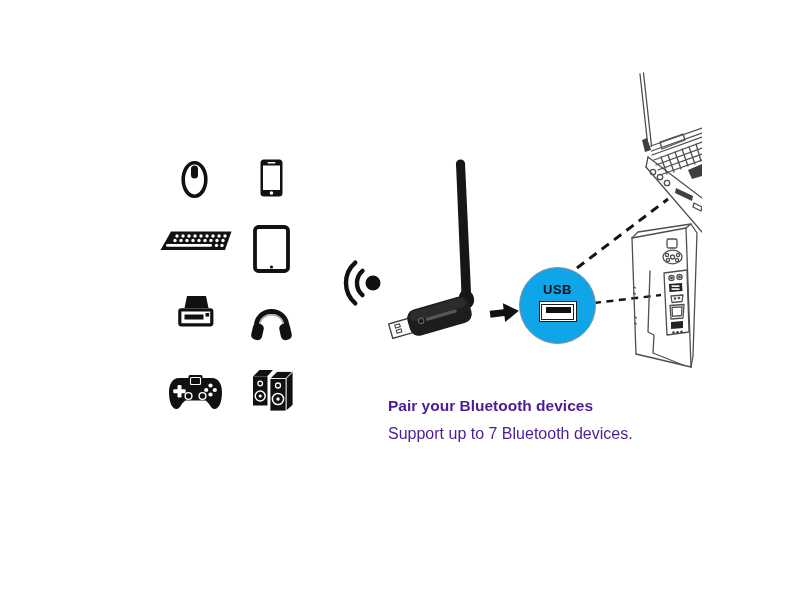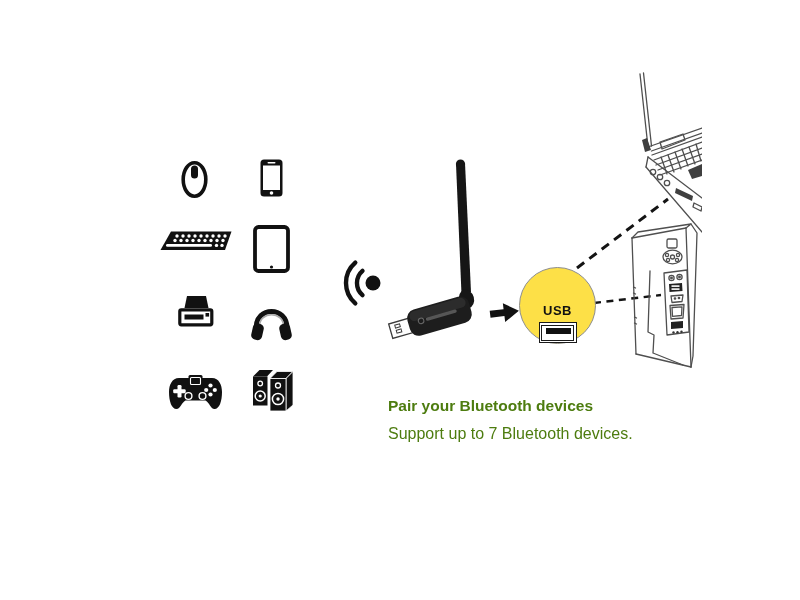--- a/index.html
+++ b/index.html
@@ -7,30 +7,30 @@
     position:relative;width:800px;height:600px;background:#ffffff;
     overflow:hidden;font-family:"Liberation Sans", sans-serif;
   }
   .abs{position:absolute;}
   svg{display:block;overflow:visible;}
   .line-art{stroke:#4f4f4f;stroke-width:1.3;fill:none;stroke-linecap:round;stroke-linejoin:round;}
 
   
   .usb-circle{
     left:519px;top:267px;width:77px;height:77px;border:1.6px solid #8d8d8d;
-    border-radius:50%;background:#fde047;box-sizing:border-box;
-    display:flex;flex-direction:column;align-items:center;z-index:5;justify-content:flex-end;
+    border-radius:50%;background:#0ea5e9;box-sizing:border-box;
+    display:flex;flex-direction:column;align-items:center;z-index:5;
   }
   .usb-label{margin-top:15px;font-size:13px;font-weight:bold;color:#111;letter-spacing:.5px;line-height:1;}
   .usb-port-outer{margin-top:5px;width:38px;height:21px;border:1.6px solid #1a1a1a;box-sizing:border-box;background:#fff;}
   .usb-port-inner{margin:1.5px;height:calc(100% - 3px);border:1px solid #1a1a1a;box-sizing:border-box;position:relative;}
   .usb-port-bar{position:absolute;left:3.5px;top:2.5px;width:25px;height:6px;background:#111;}
 
   
-  .caption{left:388px;top:398px;width:300px;color:#4d7c0f;}
+  .caption{left:388px;top:398px;width:300px;color:#4c1d95;}
   .caption .title{font-size:15.5px;font-weight:bold;line-height:1;}
   .caption .subtitle{margin-top:12px;font-size:16px;line-height:1;}
 </style>
 </head>
 <body>
 
 <div class="stage">
 
   <div class="abs" style="left:181px;top:160px">
     <svg width="27" height="39" viewBox="0 0 27 39">

